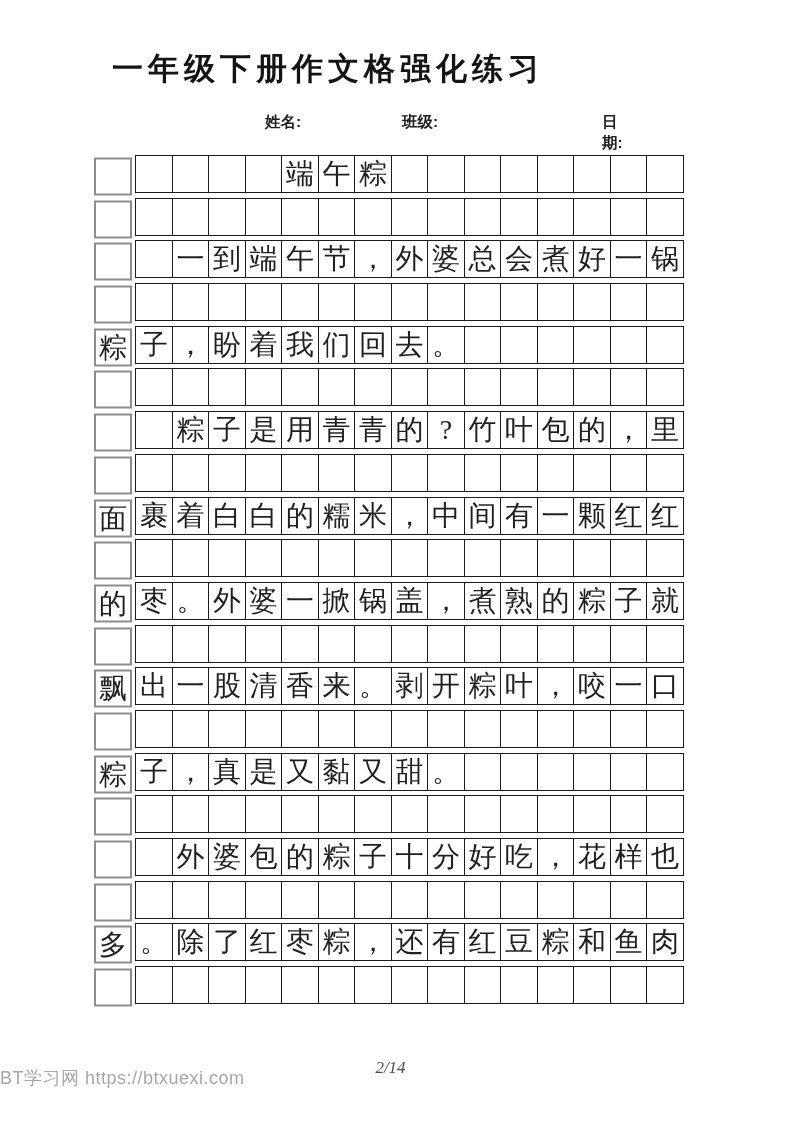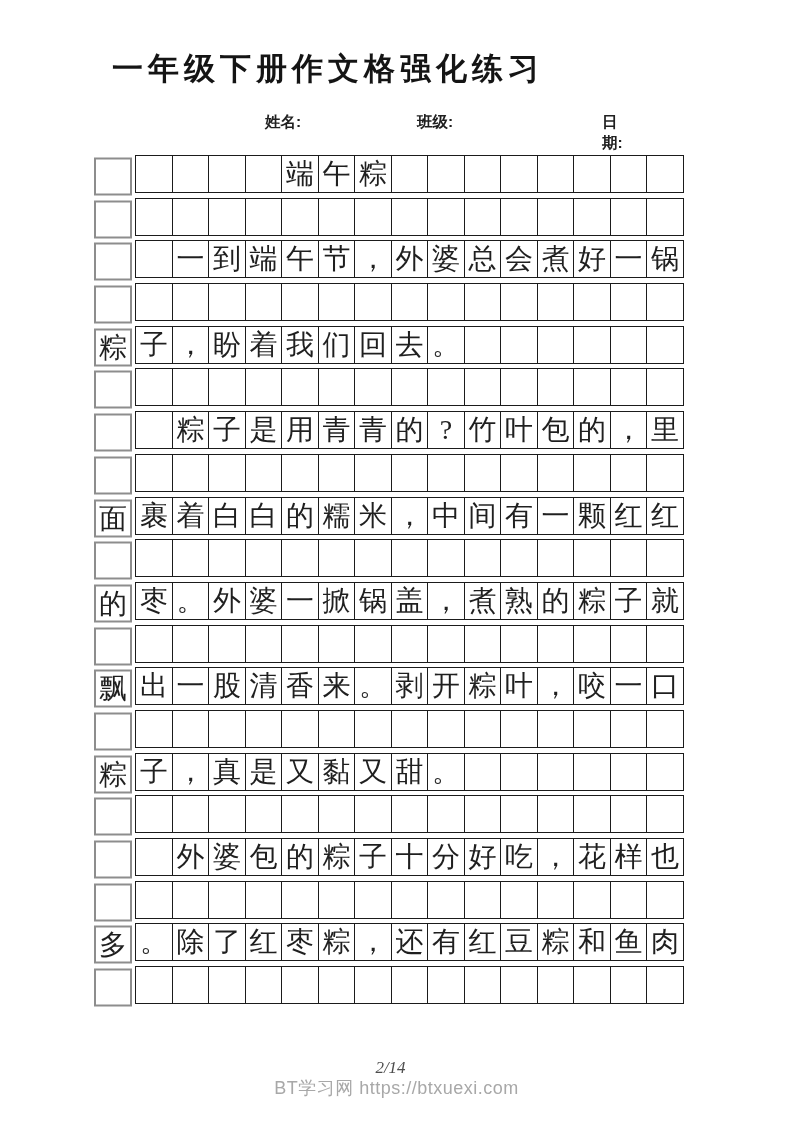--- a/index.html
+++ b/index.html
@@ -14,21 +14,21 @@
     color:#141414;
   }
 
   .header-fields { position:absolute; top:112px; left:0; width:628px; height:24px; }
   .field-label {
     position:absolute; top:0;
     font-family:"Liberation Sans", sans-serif;
     font-weight:700; font-size:15.5px; color:#202020;
   }
   .field-name  { left:265px; }
-  .field-class { left:417px; }
+  .field-class { left:402px; }
   .field-date  { left:602px; }
 
   .writing-grid { position:absolute; top:155px; left:95px; width:612px; }
   .band { display:flex; height:38px; margin-bottom:4.7px; }
   .cell {
     width:38px; height:38px; flex:0 0 38px;
     border:1.5px solid #1b1b1b; margin-left:-1.5px;
     display:flex; align-items:center; justify-content:center;
     font-family:"Liberation Serif", serif;
     font-size:28px; line-height:38px; color:#1f1f1f;
@@ -42,22 +42,22 @@
 
   .footer { position:absolute; top:1050px; left:0; width:793px; height:60px; }
   .page-number {
     position:absolute; top:8px; left:0; width:781px;
     text-align:center;
     font-family:"Liberation Serif", serif;
     font-style:italic; font-size:17px; color:#4d4d4d;
     z-index:2;
   }
   .watermark {
-    position:absolute; top:26px; left:0; width:793px;
-    text-align:center;
+    position:absolute; top:16px; left:0; width:793px;
+    text-align:left;
     font-family:"Liberation Sans", sans-serif;
     font-size:18px; color:#a8a8a8; letter-spacing:0.5px;
     z-index:1;
   }
 </style>
 </head>
 <body>
 
 <div class="doc-title">一年级下册作文格强化练习</div>
 

